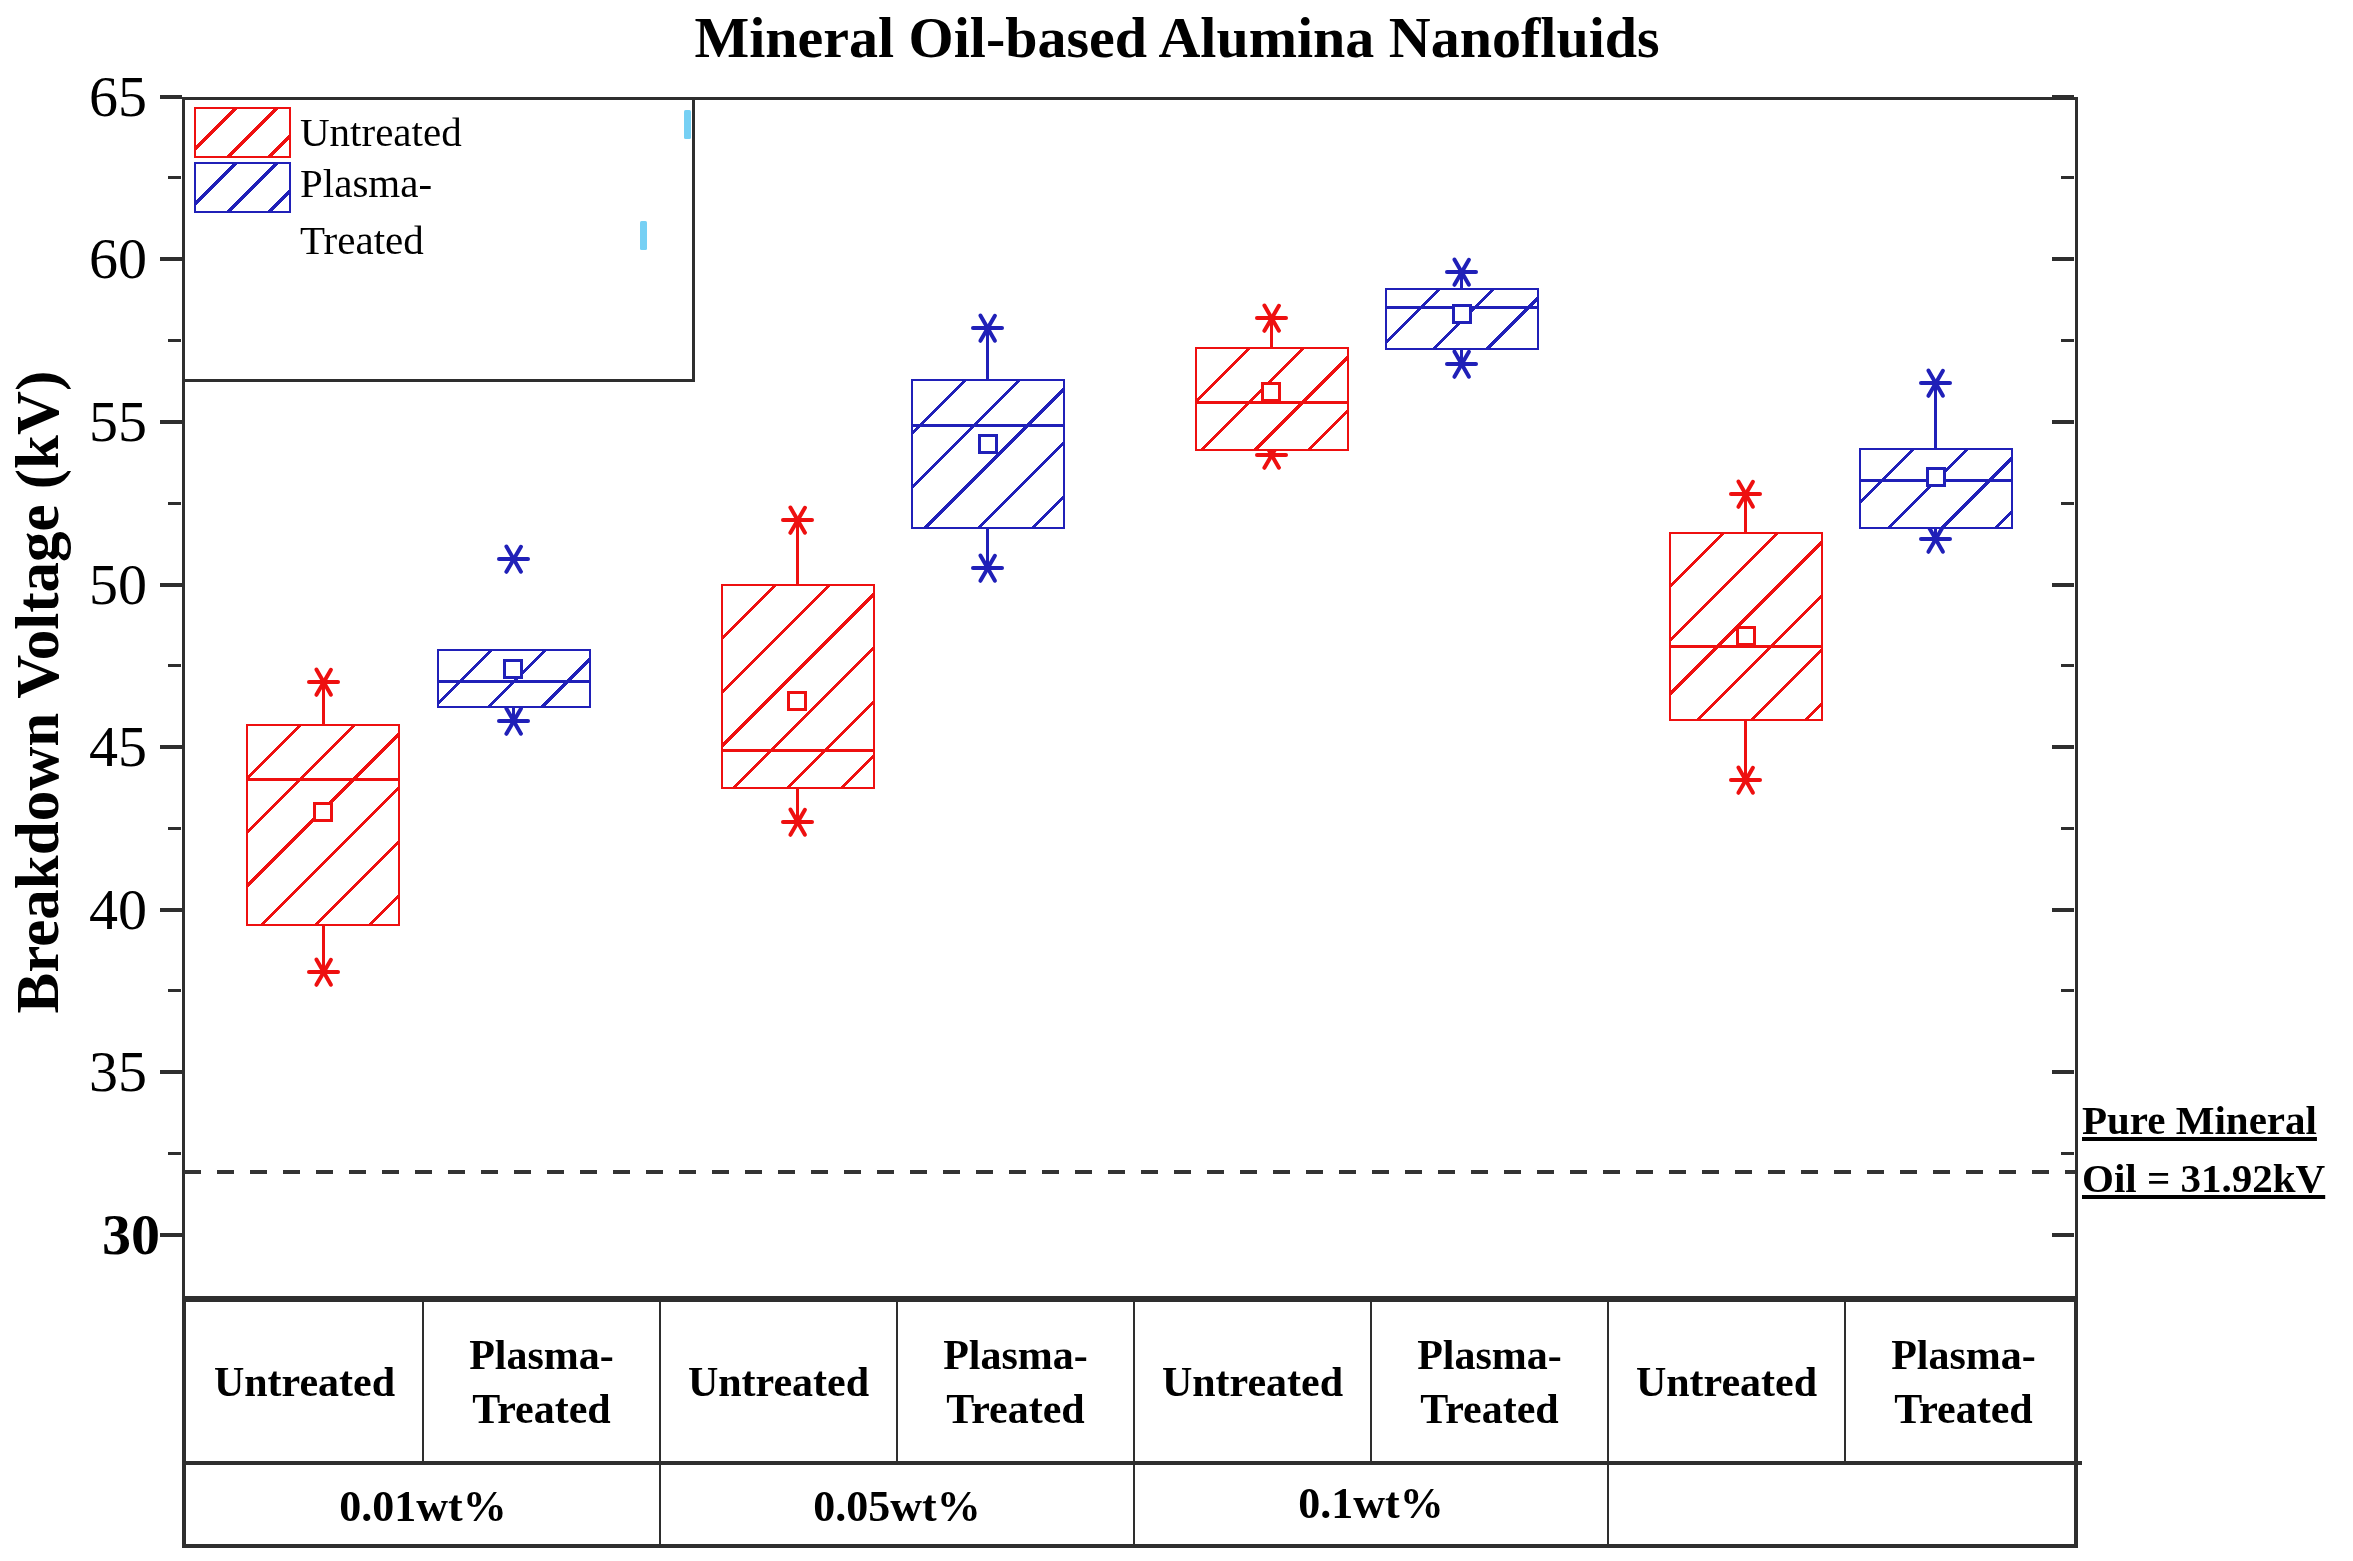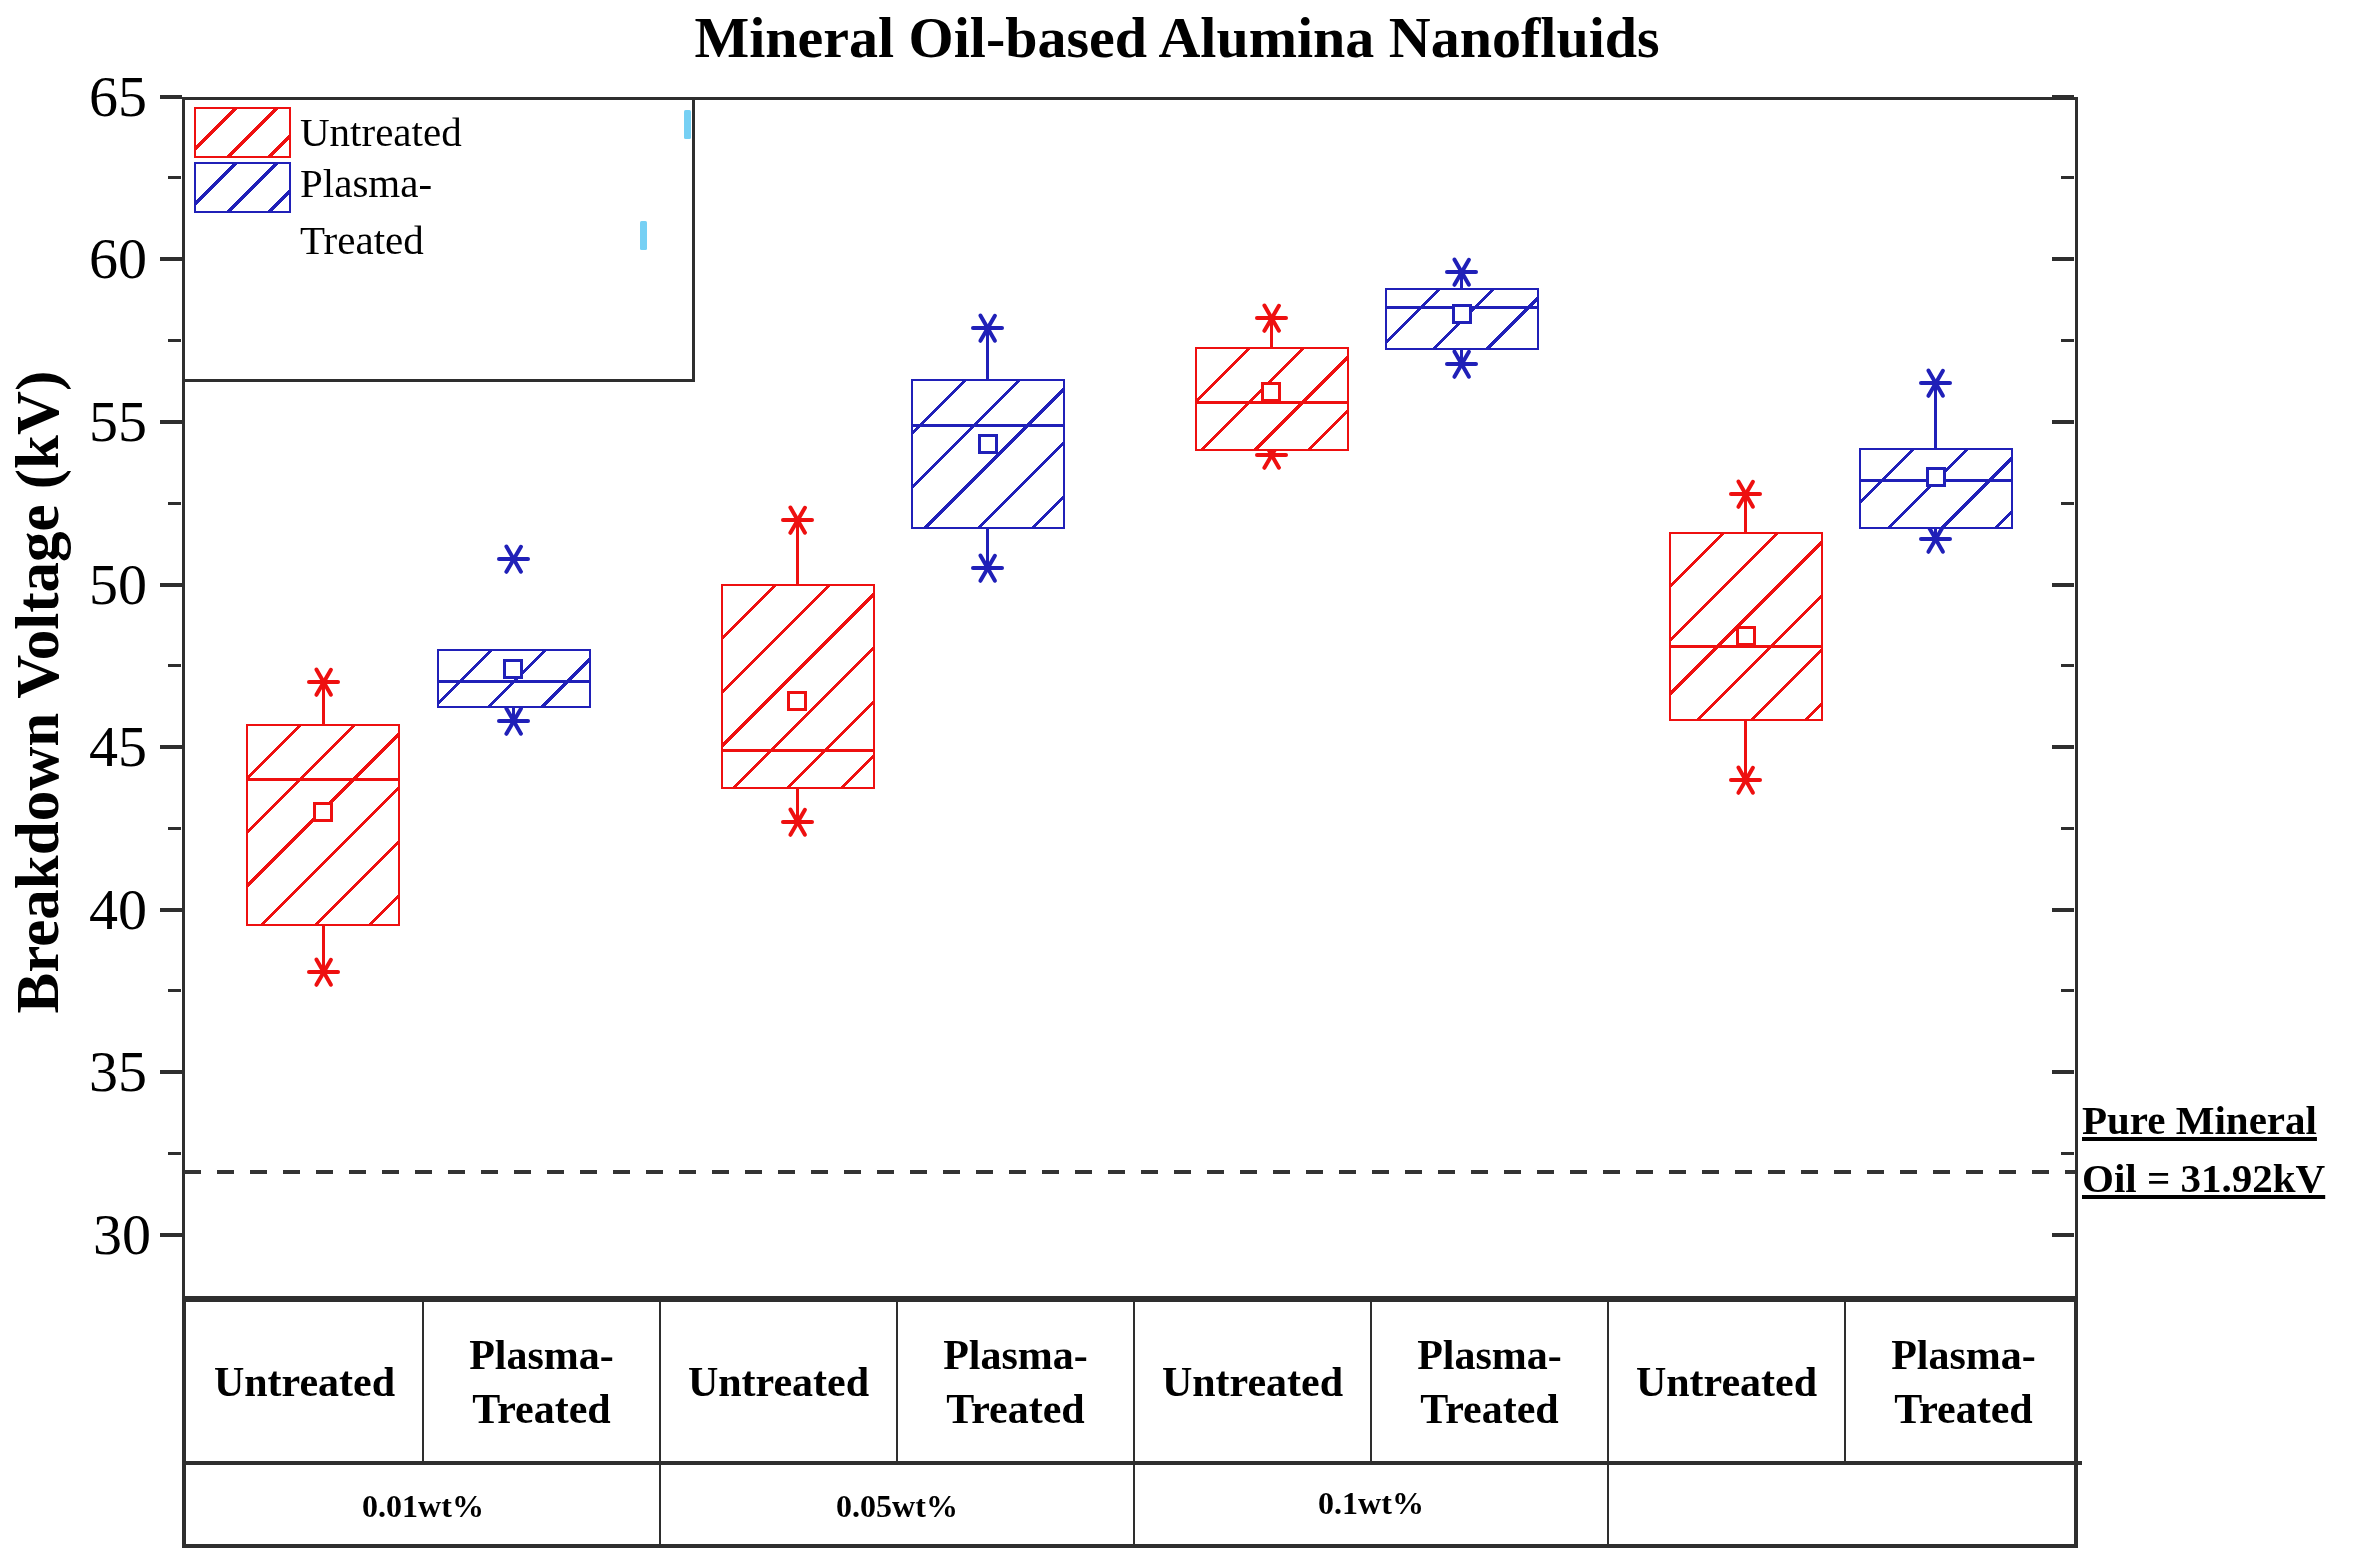--- a/index.html
+++ b/index.html
@@ -46,21 +46,21 @@
     white-space:nowrap;
   }
   #axis-table{position:absolute;box-sizing:border-box;border:4.4px solid #2e2e2e;background:#fff;}
   .tcell{
     position:absolute;box-sizing:border-box;display:flex;
     align-items:center;justify-content:center;text-align:center;
     font-weight:bold;color:#000;
   }
   .tcell .lines{line-height:54px;}
   .row1{font-size:42px;}
-  .row2{font-size:32px;}
+  .row2{font-size:44px;}
   .vsep{position:absolute;background:#2e2e2e;}
   .hsep{position:absolute;background:#2e2e2e;}
   .artifact{position:absolute;background:#5ec8f2;opacity:.85;border-radius:1.5px;}
 </style>
 </head>
 <body>
 
 <div id="canvas">
   <div id="chart-title">Mineral Oil-based Alumina Nanofluids</div>
   <div id="y-axis-label">Breakdown Voltage (kV)</div>
@@ -155,21 +155,21 @@
     <div class="tick-line" style="left: 2052px; top: 745px; width: 22px; height: 3.6px;"></div>
     <div class="tick-label" style="left: 0px; width: 147px; top: 714px;">45</div>
     <div class="tick-line" style="left: 160px; top: 908px; width: 22px; height: 3.6px;"></div>
     <div class="tick-line" style="left: 2052px; top: 908px; width: 22px; height: 3.6px;"></div>
     <div class="tick-label" style="left: 0px; width: 147px; top: 877px;">40</div>
     <div class="tick-line" style="left: 160px; top: 1070px; width: 22px; height: 3.6px;"></div>
     <div class="tick-line" style="left: 2052px; top: 1070px; width: 22px; height: 3.6px;"></div>
     <div class="tick-label" style="left: 0px; width: 147px; top: 1039px;">35</div>
     <div class="tick-line" style="left: 160px; top: 1233px; width: 22px; height: 3.6px;"></div>
     <div class="tick-line" style="left: 2052px; top: 1233px; width: 22px; height: 3.6px;"></div>
-    <div class="tick-label" style="left: 4px; width: 147px; top: 1202px;">30</div>
+    <div class="tick-label" style="left: 13px; width: 147px; top: 1202px; font-weight: bold;">30</div>
     <div class="tick-line" style="left: 168px; top: 176px; width: 13px; height: 2.9px;"></div>
     <div class="tick-line" style="left: 2061px; top: 176px; width: 13px; height: 2.9px;"></div>
     <div class="tick-line" style="left: 168px; top: 339px; width: 13px; height: 2.9px;"></div>
     <div class="tick-line" style="left: 2061px; top: 339px; width: 13px; height: 2.9px;"></div>
     <div class="tick-line" style="left: 168px; top: 502px; width: 13px; height: 2.9px;"></div>
     <div class="tick-line" style="left: 2061px; top: 502px; width: 13px; height: 2.9px;"></div>
     <div class="tick-line" style="left: 168px; top: 664px; width: 13px; height: 2.9px;"></div>
     <div class="tick-line" style="left: 2061px; top: 664px; width: 13px; height: 2.9px;"></div>
     <div class="tick-line" style="left: 168px; top: 827px; width: 13px; height: 2.9px;"></div>
     <div class="tick-line" style="left: 2061px; top: 827px; width: 13px; height: 2.9px;"></div>

